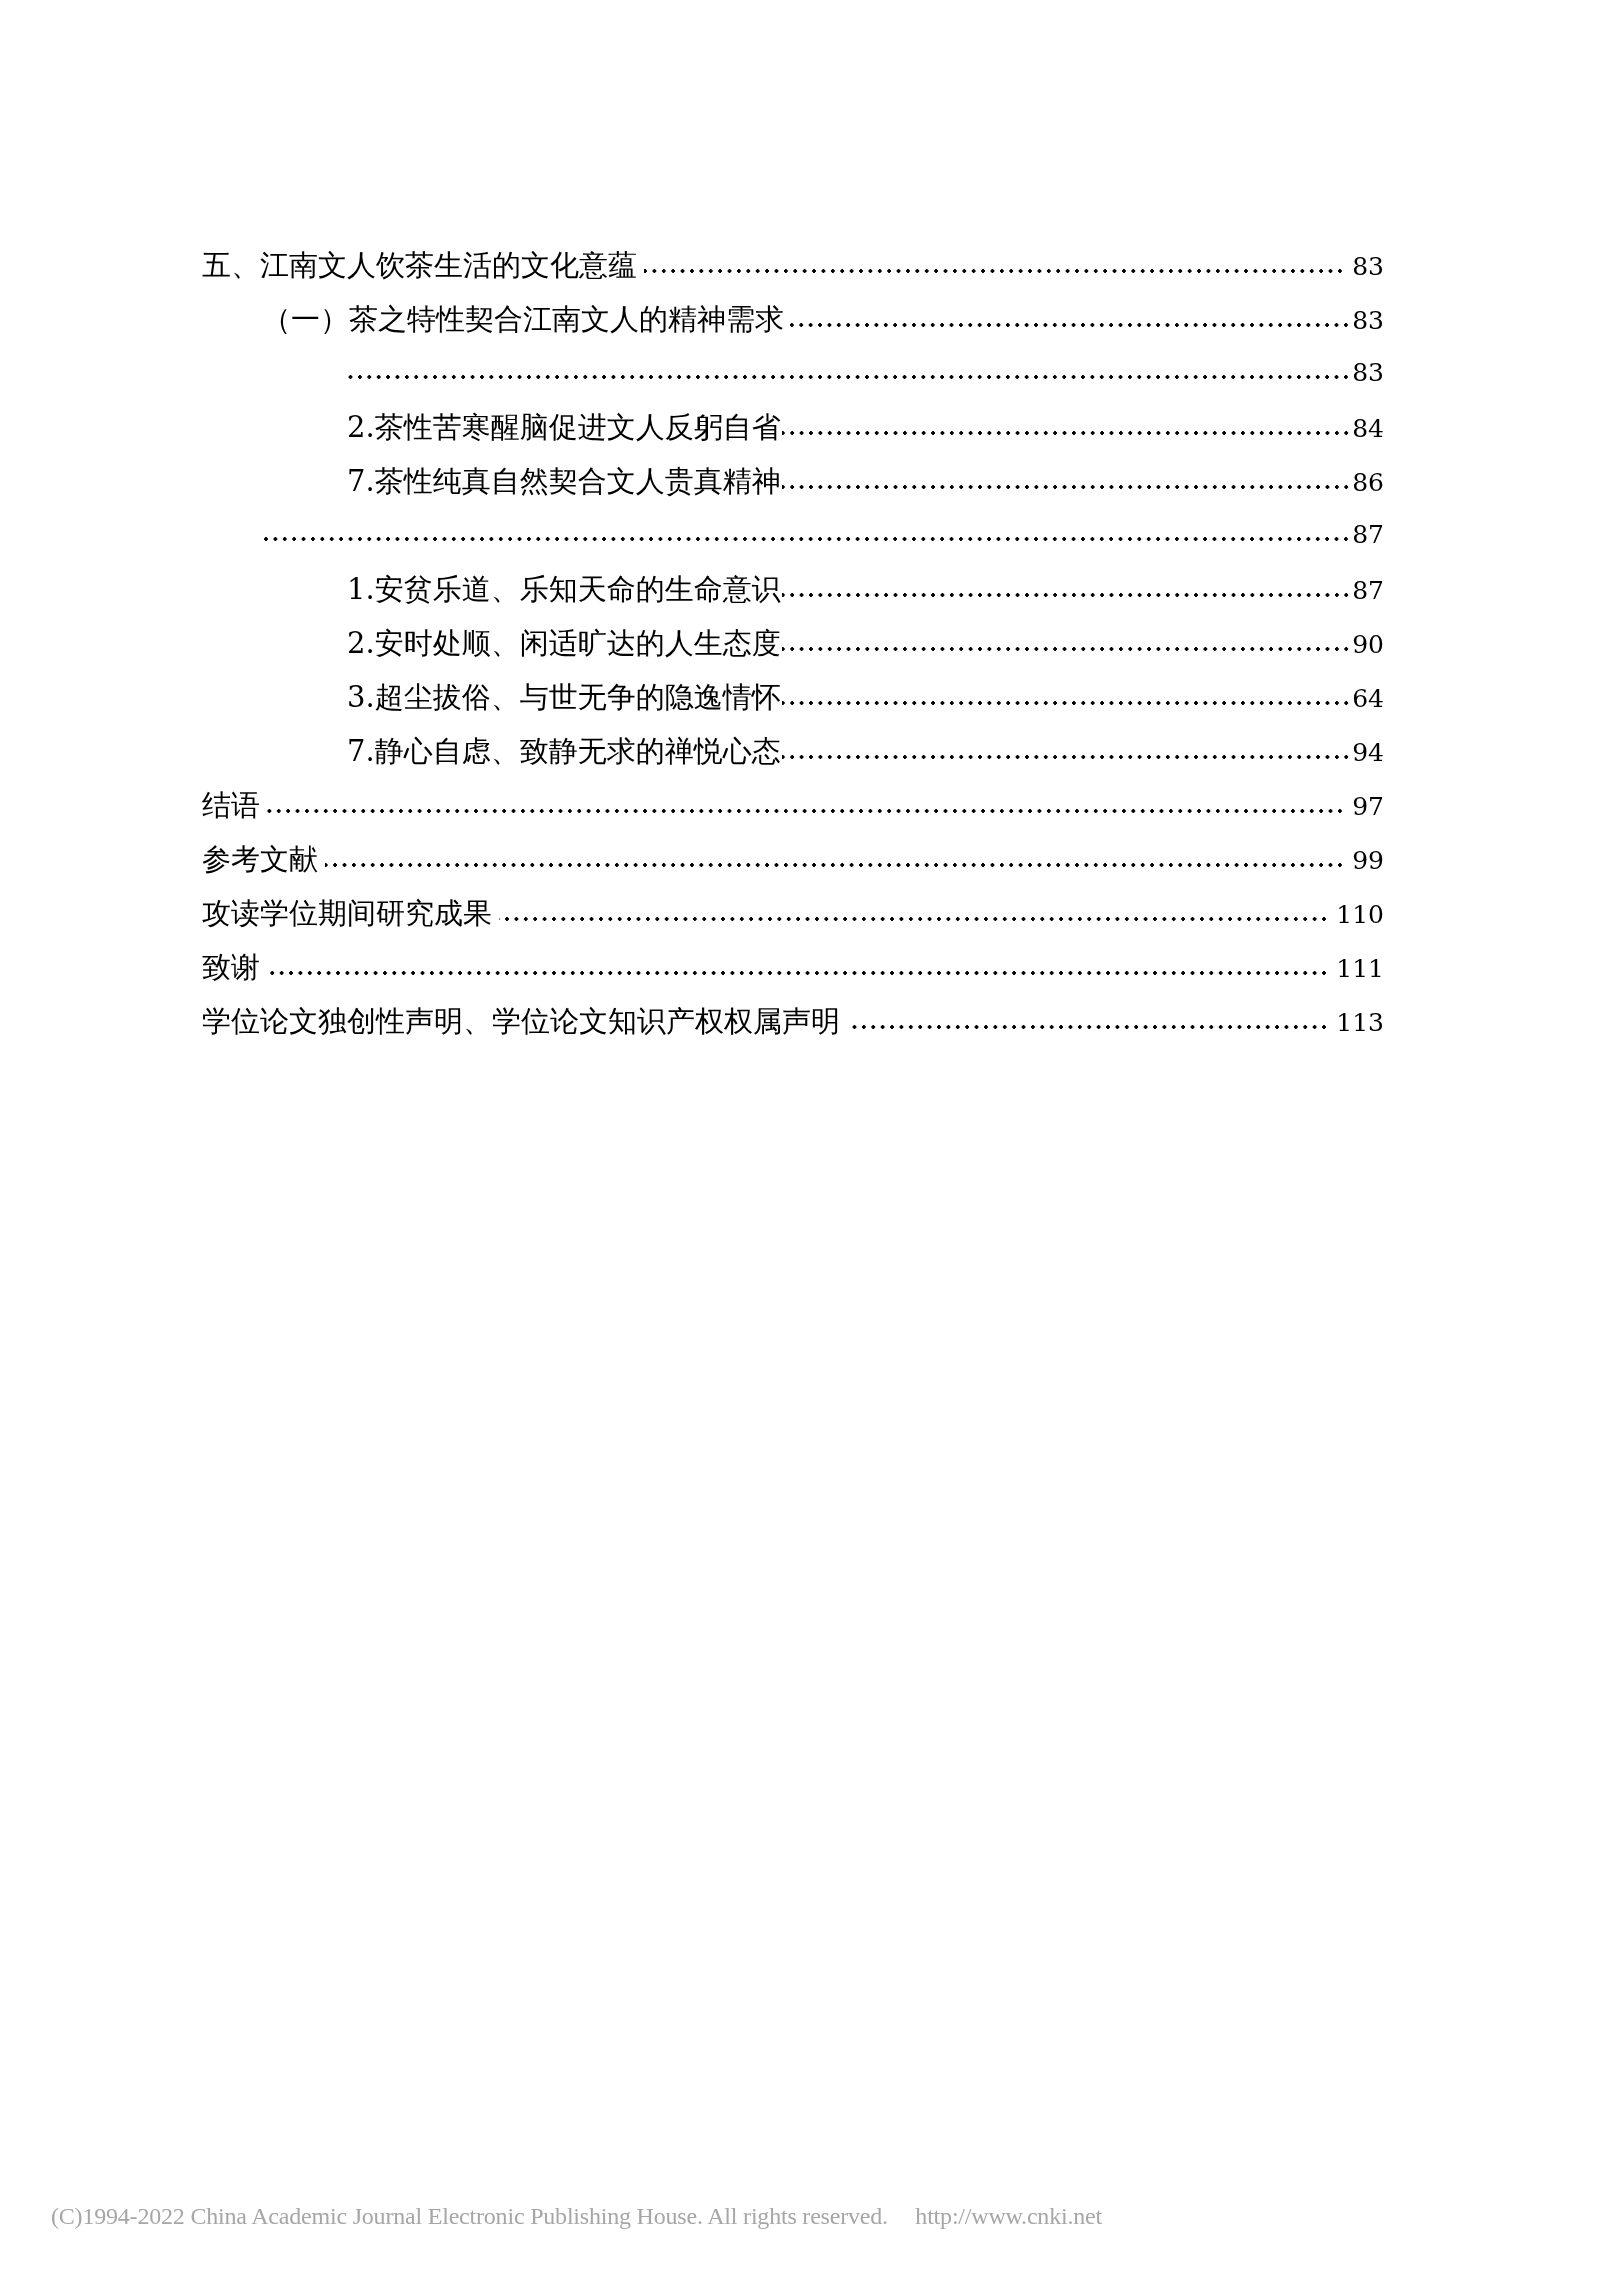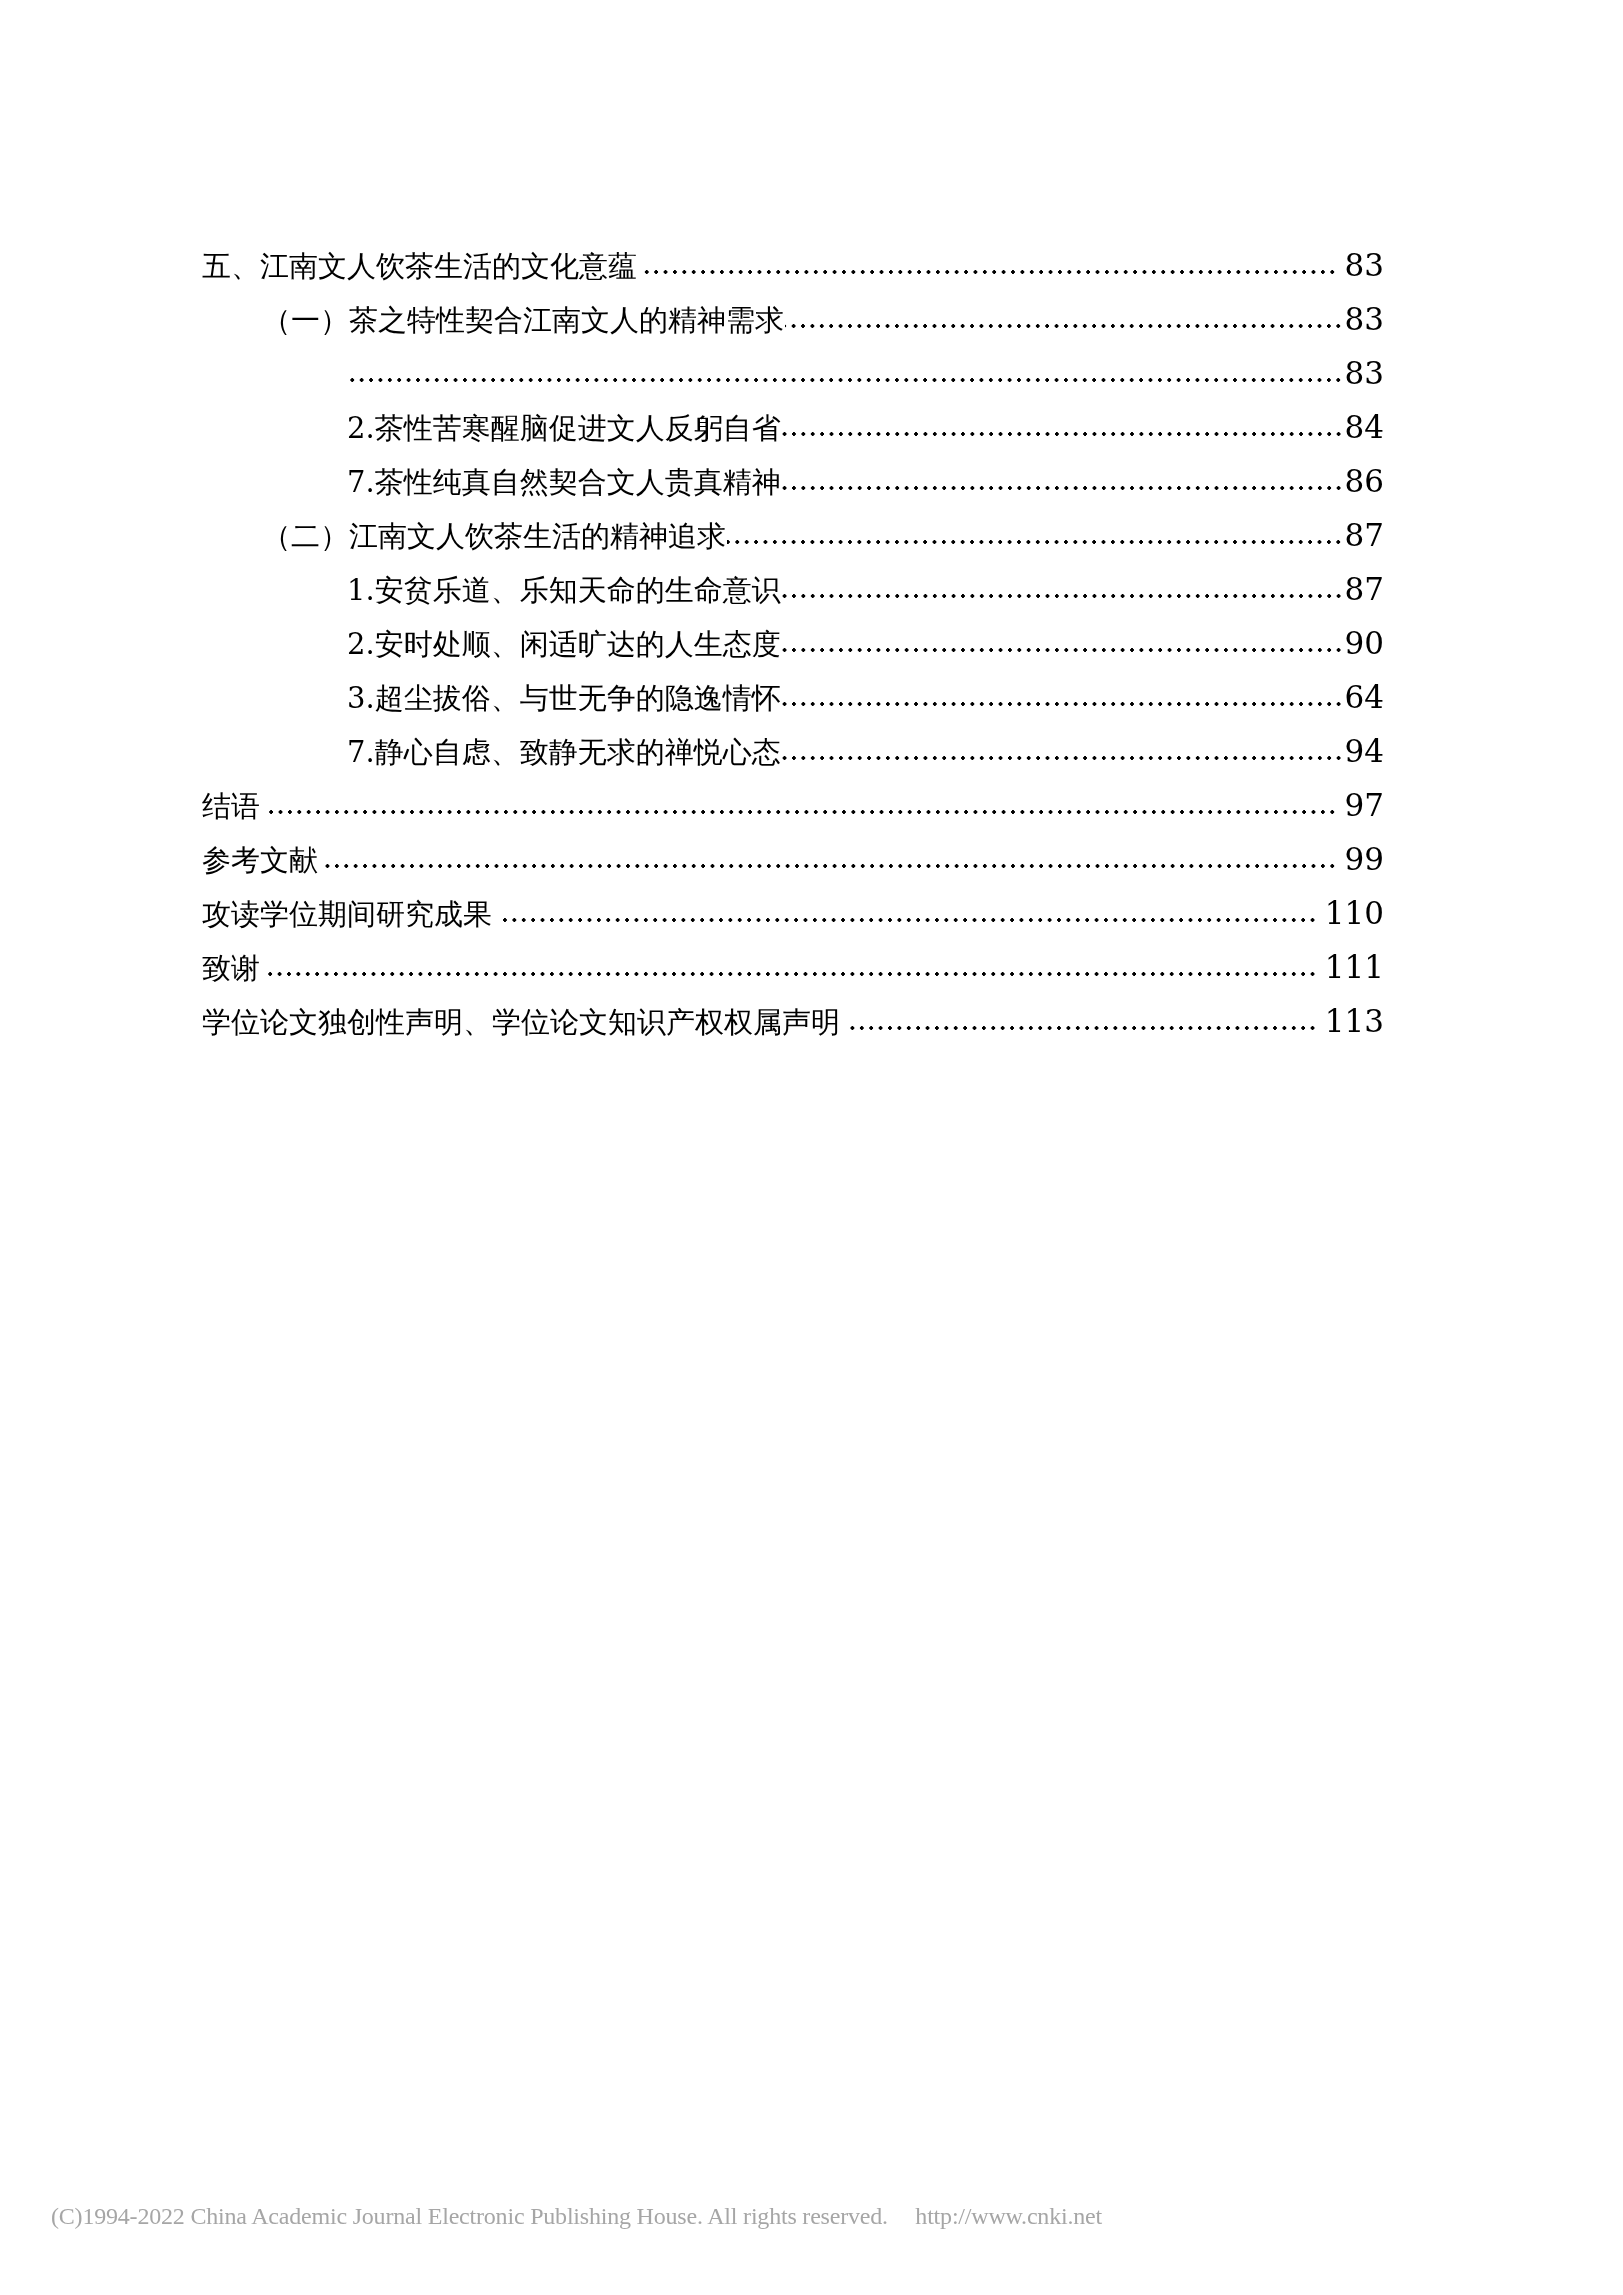--- a/index.html
+++ b/index.html
@@ -50,21 +50,21 @@
       bottom: 0.08em;
       height: 3.9px;
       background-image: radial-gradient(circle, #000 1.7px, transparent 2px);
       background-size: 9.4px 3.9px;
       background-repeat: repeat-x;
       background-position: right center;
     }
     .toc-page {
       flex: 0 0 auto;
       font-family: "DejaVu Serif", "Liberation Serif", serif;
-      font-size: 31px;
+      font-size: 25px;
       text-align: right;
     }
     .footer {
       position: absolute;
       left: 51px;
       top: 2203px;
       font-family: "Liberation Serif", "DejaVu Serif", serif;
       font-size: 24px;
       color: #a6a6a6;
       white-space: pre;
@@ -97,21 +97,20 @@
     <span class="toc-title">2.茶性苦寒醒脑促进文人反躬自省</span>
     <span class="toc-leader"></span>
     <span class="toc-page">84</span>
   </div>
   <div class="toc-row level-3">
     <span class="toc-title">7.茶性纯真自然契合文人贵真精神</span>
     <span class="toc-leader"></span>
     <span class="toc-page">86</span>
   </div>
   <div class="toc-row level-2">
-    <span class="toc-title">（二）江南文人饮茶生活的精神追求</span>
     <span class="toc-leader"></span>
     <span class="toc-page">87</span>
   </div>
   <div class="toc-row level-3">
     <span class="toc-title">1.安贫乐道、乐知天命的生命意识</span>
     <span class="toc-leader"></span>
     <span class="toc-page">87</span>
   </div>
   <div class="toc-row level-3">
     <span class="toc-title">2.安时处顺、闲适旷达的人生态度</span>

